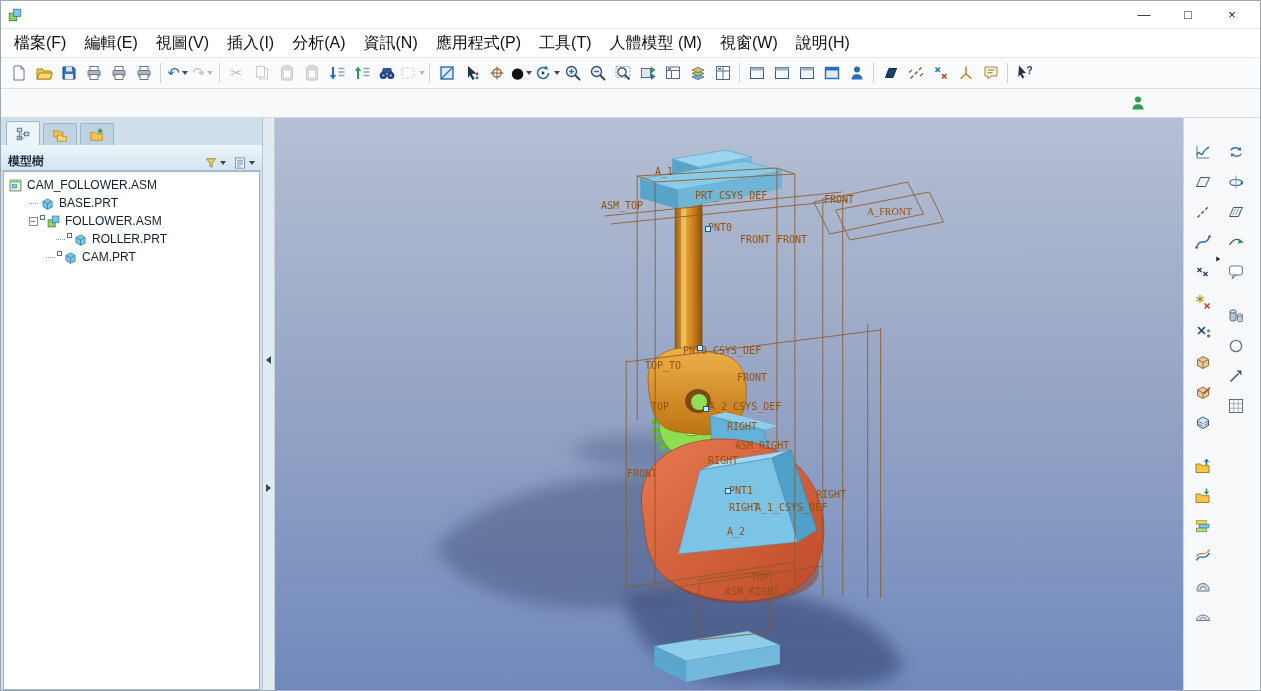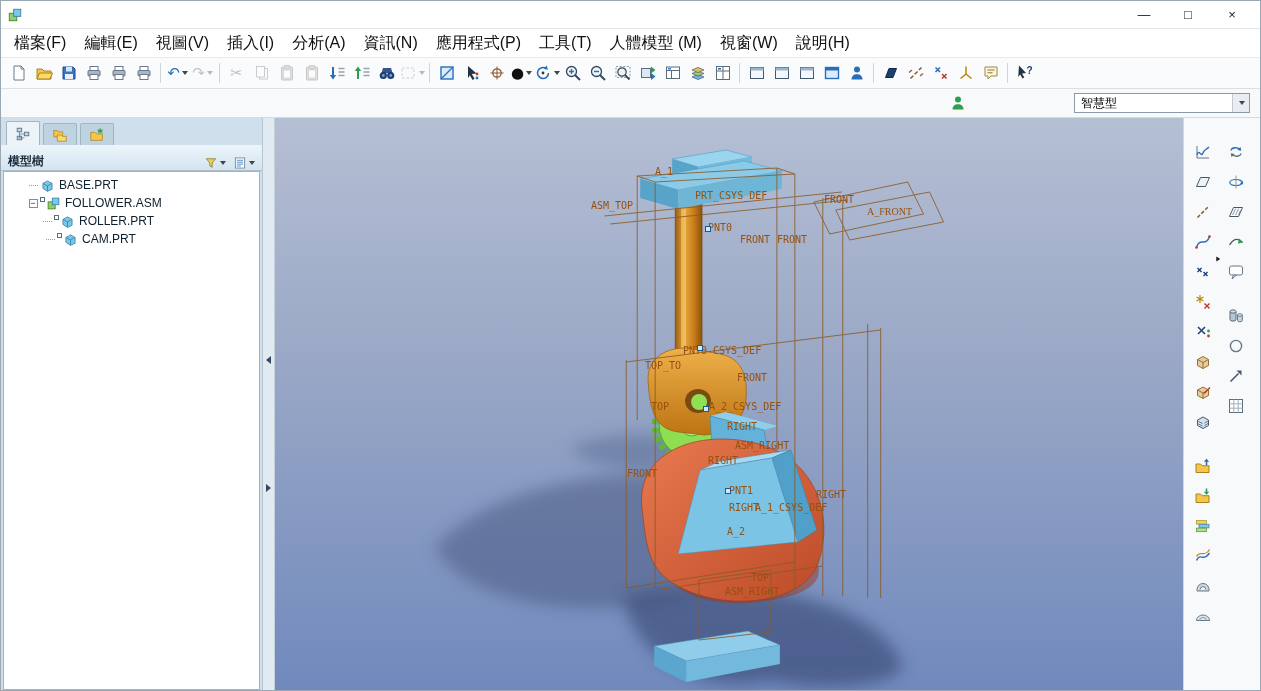--- a/index.html
+++ b/index.html
@@ -587,26 +587,20 @@
 <div class="toolbar2">
   <span class="spacer"></span>
   <span style="display:flex">
       <div class="tbtn">
         <svg class="ic pgreen">
           <use href="#ic-person"></use>
         </svg>
       </div>
     </span>
   <span class="gap104"></span>
-  <div class="combo">
-    <span>智慧型</span>
-    <span class="arrowbox">
-        <span class="dd"></span>
-      </span>
-  </div>
 </div>
 
 <div class="main">
 
   <div class="leftpanel">
     <div class="tabs">
       <div class="tab active">
           <svg class="ic s16">
             <use href="#ic-tabtree"></use>
           </svg>
@@ -633,40 +627,46 @@
           </div>
         <div class="hbtn">
             <svg class="ic s14">
               <use href="#ic-list"></use>
             </svg>
             <span class="dd"></span>
           </div>
       </div>
     </div>
     <div class="tree">
+        <div class="trow" style="padding-left: 4px;">
+          <svg class="ic tic">
+            <use href="#ic-root"></use>
+          </svg>
+          <span class="tlabel">CAM_FOLLOWER.ASM</span>
+        </div>
         <div class="trow" style="padding-left: 22px;">
           <span class="tslot">
             <span class="tdash"></span>
           </span>
           <svg class="ic tic">
             <use href="#ic-part"></use>
           </svg>
           <span class="tlabel">BASE.PRT</span>
         </div>
         <div class="trow" style="padding-left: 22px;">
           <span class="tslot">
             <span class="texp">−</span>
           </span>
           <span class="tmark"></span>
           <svg class="ic tic">
             <use href="#ic-asm"></use>
           </svg>
           <span class="tlabel">FOLLOWER.ASM</span>
         </div>
-        <div class="trow" style="padding-left: 36px;">
+        <div class="trow" style="padding-left: 49px;">
           <span class="tslot">
             <span class="tdash"></span>
           </span>
           <span class="tmark"></span>
           <svg class="ic tic">
             <use href="#ic-part"></use>
           </svg>
           <span class="tlabel">ROLLER.PRT</span>
         </div>
         <div class="trow" style="padding-left: 22px; margin-left: 17px;">
@@ -767,21 +767,21 @@
         <path d="M352,244L607,212"></path>
         <polygon points="540,84 634,64 650,96 556,116"></polygon>
         <polygon points="562,92 656,74 670,104 576,122"></polygon>
         <path d="M352,470L521,444M381,472L549,448"></path>
         <path d="M425,462V522M497,452V514M425,462L497,452M425,522L497,514"></path>
       </g>
     </svg>
     <div class="overlay">
         <span class="vlabel" style="left: 380px; top: 48px;">A_1</span>
         <span class="vlabel" style="left: 420px; top: 72px;">PRT_CSYS_DEF</span>
-        <span class="vlabel" style="left: 316px; top: 82px;">ASM_TOP</span>
+        <span class="vlabel" style="left: 326px; top: 82px;">ASM_TOP</span>
         <span class="vlabel" style="left: 549px; top: 76px;">FRONT</span>
         <span class="vlabel" style="left: 592px; top: 88px; font-family: Liberation Serif, serif;">A_FRONT</span>
         <span class="vlabel" style="left: 433px; top: 104px;">PNT0</span>
         <span class="vlabel" style="left: 465px; top: 116px;">FRONT</span>
         <span class="vlabel" style="left: 502px; top: 116px;">FRONT</span>
         <span class="vlabel" style="left: 408px; top: 227px;">PNT0</span>
         <span class="vlabel" style="left: 438px; top: 227px;">CSYS_DEF</span>
         <span class="vlabel" style="left: 370px; top: 242px;">TOP_TO</span>
         <span class="vlabel" style="left: 462px; top: 254px;">FRONT</span>
         <span class="vlabel" style="left: 376px; top: 283px;">TOP</span>

